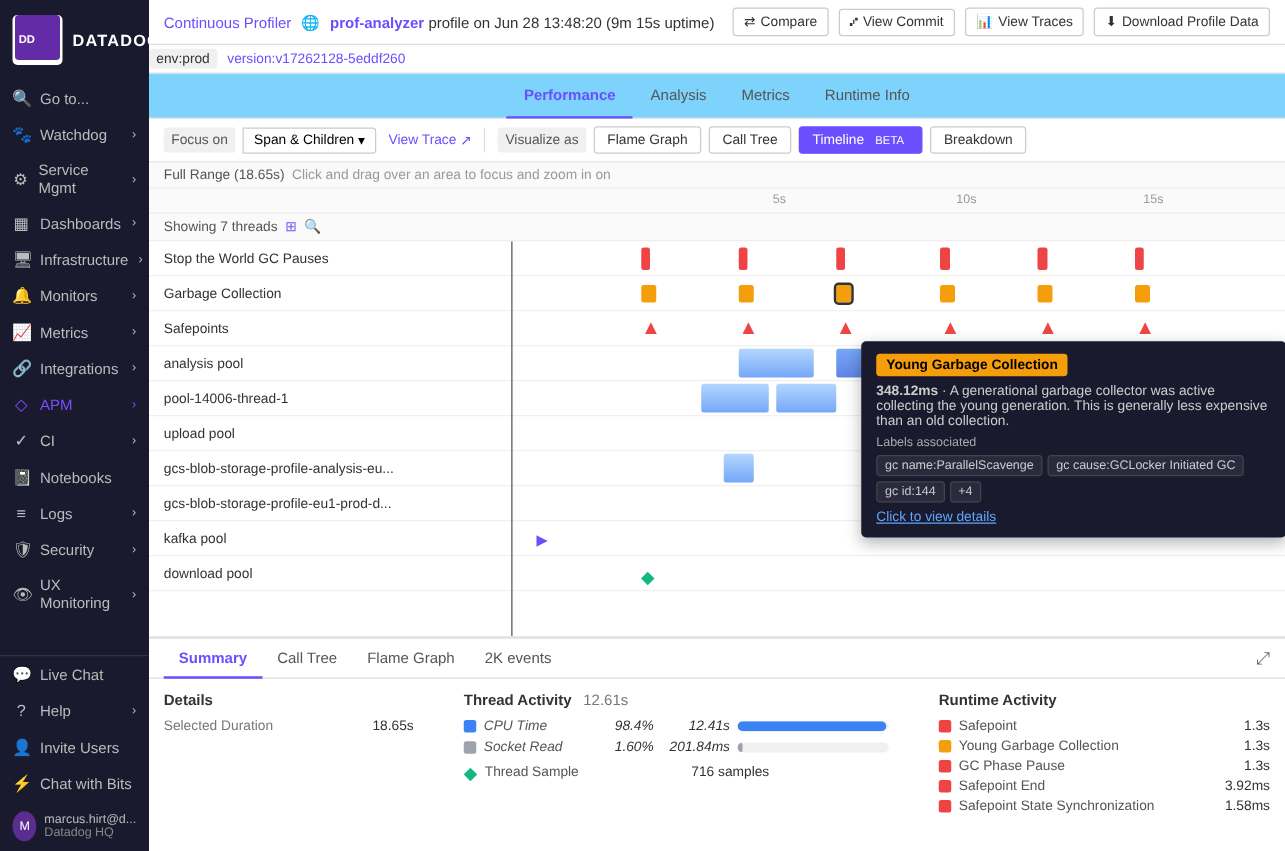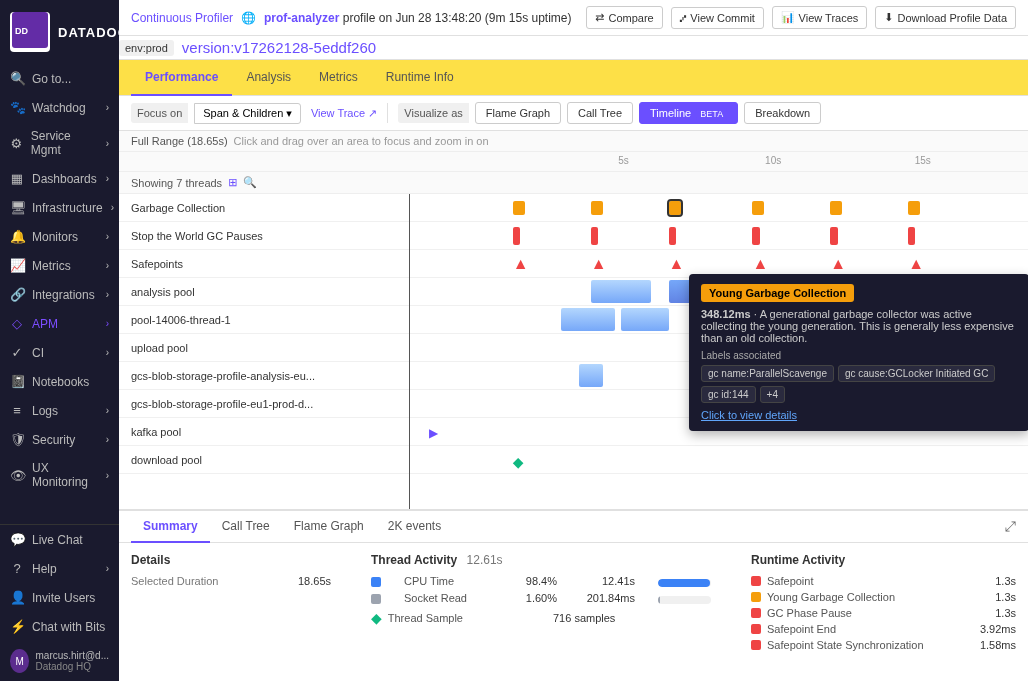--- a/index.html
+++ b/index.html
@@ -110,29 +110,30 @@
       cursor: pointer;
       color: #333;
     }
     .env-badge {
       background: #f0f0f0;
       border-radius: 3px;
       padding: 2px 6px;
       font-size: 11px;
       color: #333;
     }
-    .version-link { color: #6b4fff; font-size: 15px; cursor: pointer; }
+    .version-link { color: #6b4fff; font-size: 11px; cursor: pointer; }
 
     
     .tabs {
       display: flex;
       border-bottom: 1px solid #e0e0e0;
       padding: 0 12px;
       flex-shrink: 0;
-      background: #fde047;
+      background: #7dd3fc;
+      justify-content: center;
     }
     .tab {
       padding: 10px 14px;
       font-size: 12px;
       color: #555;
       cursor: pointer;
       border-bottom: 2px solid transparent;
       margin-bottom: -1px;
     }
     .tab.active {
@@ -359,21 +360,21 @@
       gap: 40px;
     }
     .detail-section { flex: 0 0 200px; }
     .thread-activity-section { flex: 0 0 340px; }
     .runtime-activity-section { flex: 1; }
     .section-title { font-weight: 600; font-size: 12px; color: #333; margin-bottom: 8px; }
     .detail-row { display: flex; justify-content: space-between; font-size: 11px; color: #555; margin-bottom: 4px; }
     .detail-label { color: #777; }
     .detail-value { color: #333; font-weight: 500; }
 
-    .activity-row { display: flex; align-items: flex-end; gap: 23px; margin-bottom: 5px; font-size: 11px; }
+    .activity-row { display: flex; align-items: center; gap: 6px; margin-bottom: 5px; font-size: 11px; font-style: italic; }
     .activity-name { color: #555; width: 90px; }
     .activity-pct { color: #333; width: 40px; text-align: right; }
     .activity-val { color: #333; width: 55px; text-align: right; }
     .activity-bar-container { flex: 1; height: 8px; background: #f0f0f0; border-radius: 4px; overflow: hidden; }
     .activity-bar-fill { height: 100%; border-radius: 4px; }
     .bar-blue { background: #3b82f6; }
     .bar-gray { background: #9ca3af; }
 
     .thread-sample-row {
       display: flex;
@@ -637,40 +638,40 @@
       <span>Showing 7 threads</span>
       <span style="color:#6b4fff">⊞</span>
       <span style="color:#666">🔍</span>
     </div>
 
     <div class="timeline-scroll" style="position:relative">
 
       <div class="cursor-line"></div>
 
       <div class="thread-row">
+        <div class="thread-label">Stop the World GC Pauses</div>
+        <div class="thread-track">
+          <div class="track-bar gc-red" style="left:14%;width:1.2%;height:18px;top:5px"></div>
+          <div class="track-bar gc-red" style="left:27%;width:1.2%;height:18px;top:5px"></div>
+          <div class="track-bar gc-red" style="left:40%;width:1.2%;height:18px;top:5px"></div>
+          <div class="track-bar gc-red" style="left:54%;width:1.2%;height:18px;top:5px"></div>
+          <div class="track-bar gc-red" style="left:67%;width:1.2%;height:18px;top:5px"></div>
+          <div class="track-bar gc-red" style="left:80%;width:1.2%;height:18px;top:5px"></div>
+        </div>
+      </div>
+
+      <div class="thread-row">
         <div class="thread-label">Garbage Collection</div>
         <div class="thread-track">
           <div class="track-bar gc-orange" style="left:14%;width:2%"></div>
           <div class="track-bar gc-orange" style="left:27%;width:2%"></div>
           <div class="track-bar gc-orange gc-selected" style="left:40%;width:2%"></div>
           <div class="track-bar gc-orange" style="left:54%;width:2%"></div>
           <div class="track-bar gc-orange" style="left:67%;width:2%"></div>
           <div class="track-bar gc-orange" style="left:80%;width:2%"></div>
-        </div>
-      </div>
-
-      <div class="thread-row">
-        <div class="thread-label">Stop the World GC Pauses</div>
-        <div class="thread-track">
-          <div class="track-bar gc-red" style="left:14%;width:1.2%;height:18px;top:5px"></div>
-          <div class="track-bar gc-red" style="left:27%;width:1.2%;height:18px;top:5px"></div>
-          <div class="track-bar gc-red" style="left:40%;width:1.2%;height:18px;top:5px"></div>
-          <div class="track-bar gc-red" style="left:54%;width:1.2%;height:18px;top:5px"></div>
-          <div class="track-bar gc-red" style="left:67%;width:1.2%;height:18px;top:5px"></div>
-          <div class="track-bar gc-red" style="left:80%;width:1.2%;height:18px;top:5px"></div>
         </div>
       </div>
 
       <div class="thread-row">
         <div class="thread-label">Safepoints</div>
         <div class="thread-track">
           <div style="position:absolute;left:14%;top:5px;color:#ef4444;font-size:16px">▲</div>
           <div style="position:absolute;left:27%;top:5px;color:#ef4444;font-size:16px">▲</div>
           <div style="position:absolute;left:40%;top:5px;color:#ef4444;font-size:16px">▲</div>
           <div style="position:absolute;left:54%;top:5px;color:#ef4444;font-size:16px">▲</div>

